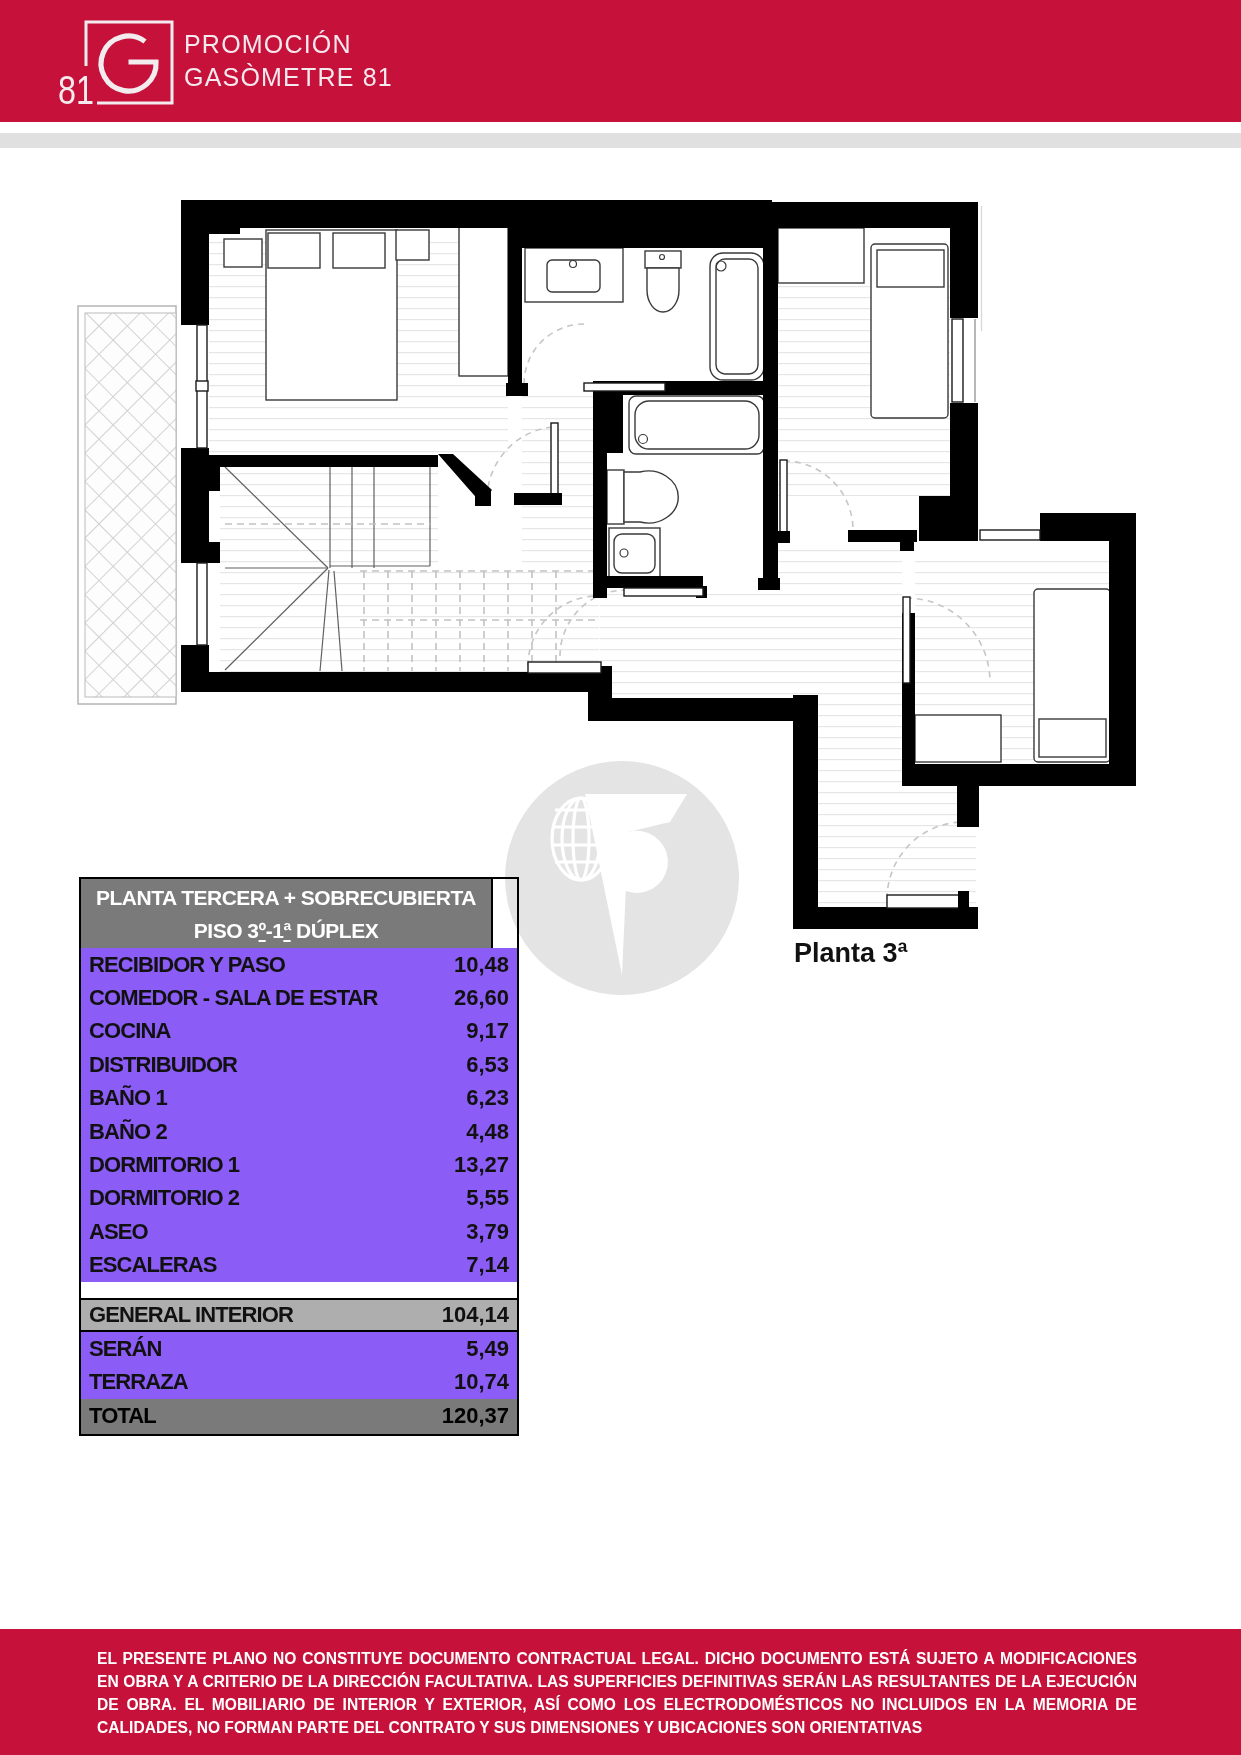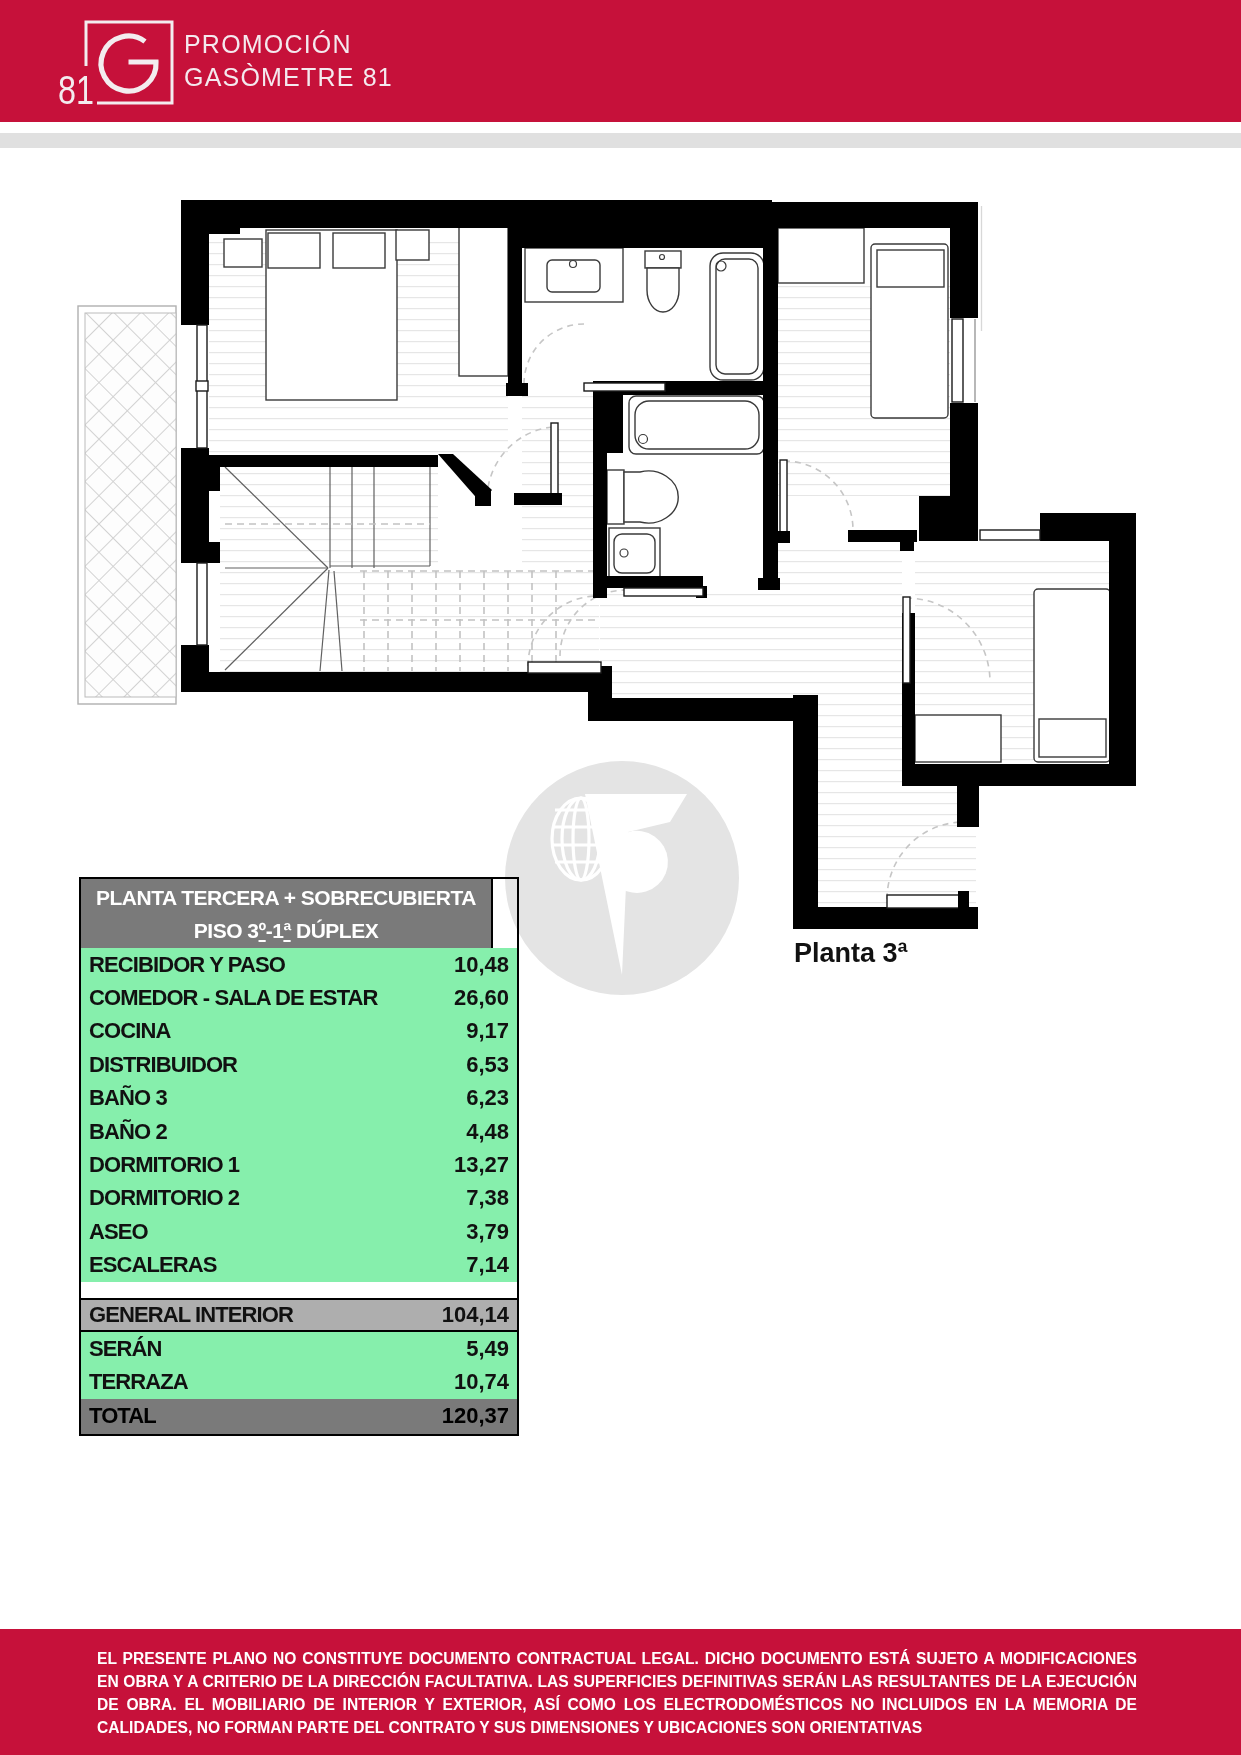--- a/index.html
+++ b/index.html
@@ -7,21 +7,21 @@
        font-family:"Liberation Sans", sans-serif;overflow:hidden;}
   .hdr{position:absolute;left:0;top:0;width:1241px;height:122px;background:#c6113a;}
   .graybar{position:absolute;left:0;top:133px;width:1241px;height:15px;background:#e0e0e0;}
   .brand{position:absolute;left:184px;top:28px;color:#f4e9ee;font-size:25px;letter-spacing:1.2px;line-height:32.5px;}
   .planta{position:absolute;left:794px;top:938px;color:#111;font-size:27px;font-weight:bold;}
   .tbl{position:absolute;left:79px;top:877px;width:440px;border:2px solid #000;box-sizing:border-box;font-weight:bold;}
   .th{background:transparent;}
   .thin{background:#7a7a7a;color:#fff;text-align:center;font-size:21px;letter-spacing:-0.5px;line-height:33px;
         padding:2px 0 1px 0;margin-right:24px;border-right:2px solid #000;}
   .row{display:flex;justify-content:space-between;align-items:center;height:33.4px;
-       padding:0 8px;font-size:22px;color:#111;background:#86efac;}
+       padding:0 8px;font-size:22px;color:#111;background:#8b5cf6;}
   .row span:first-child{letter-spacing:-0.9px;}
   .grow{background:#aeaeae;border-top:2px solid #000;border-bottom:2px solid #000;height:30px;margin-top:16px;}
   .trow{background:#7a7a7a;color:#000000;height:35px;}
   .banner{position:absolute;left:0;top:1629px;width:1241px;height:126px;background:#c6113a;}
   .bantxt{position:absolute;left:97px;top:18px;width:1040px;color:#fff;font-weight:bold;
           font-size:15.6px;line-height:23.1px;text-align:justify;}
 </style>
 </head>
 <body>
 <div class="hdr">
@@ -226,34 +226,34 @@
     </div>
   <div class="row">
       <span>COCINA</span>
       <span>9,17</span>
     </div>
   <div class="row">
       <span>DISTRIBUIDOR</span>
       <span>6,53</span>
     </div>
   <div class="row">
-      <span>BAÑO 3</span>
+      <span>BAÑO 1</span>
       <span>6,23</span>
     </div>
   <div class="row">
       <span>BAÑO 2</span>
       <span>4,48</span>
     </div>
   <div class="row">
       <span>DORMITORIO 1</span>
       <span>13,27</span>
     </div>
   <div class="row">
       <span>DORMITORIO 2</span>
-      <span>7,38</span>
+      <span>5,55</span>
     </div>
   <div class="row">
       <span>ASEO</span>
       <span>3,79</span>
     </div>
   <div class="row">
       <span>ESCALERAS</span>
       <span>7,14</span>
     </div>
   <div class="row grow">

